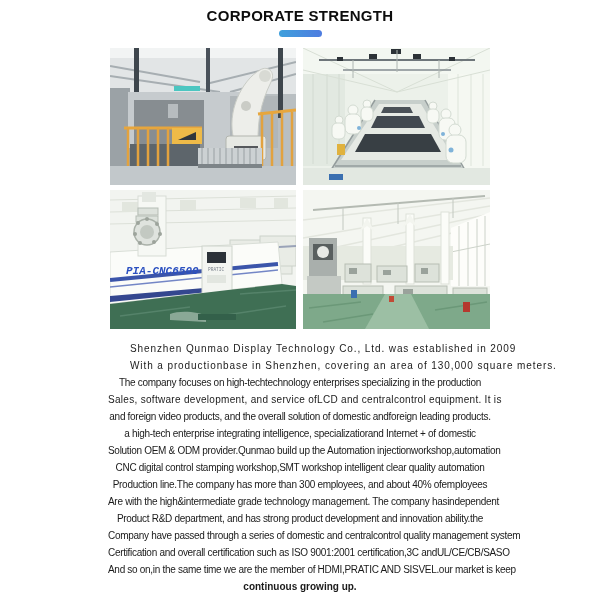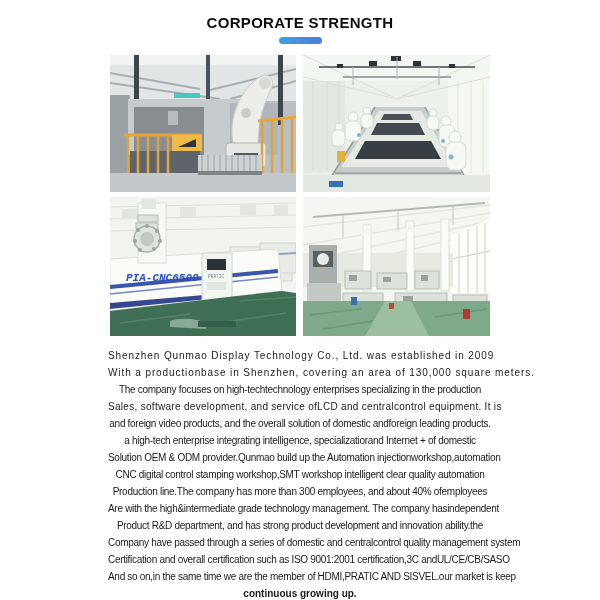--- a/index.html
+++ b/index.html
@@ -2,21 +2,21 @@
 <html><head>
 <meta charset="utf-8">
 <style>
   * { margin: 0; padding: 0; box-sizing: border-box; }
   html, body { width: 600px; height: 600px; background: #ffffff; overflow: hidden; }
   body { font-family: "Liberation Sans", sans-serif; }
 
   .page { width: 600px; height: 600px; background: #fff; }
 
   .title {
-    padding-top: 14px;
+    padding-top: 7px;
     text-align: center;
     font-size: 15px;
     line-height: 18px;
     font-weight: 700;
     letter-spacing: 0.3px;
     color: #0d0d0d;
   }
   .accent-bar {
     width: 43px; height: 7px;
     margin: 5px auto 0;
@@ -43,21 +43,21 @@
     margin: 11px auto 0;
     text-align: center;
   }
   .about-line {
     white-space: nowrap;
     font-size: 10px;
     line-height: 17px;
     letter-spacing: -0.3px;
     color: #1a1a1a;
   }
-  .about-line:nth-child(-n+2) { letter-spacing: 0.9px; }
+  .about-line:nth-child(-n+2) { letter-spacing: 0.9px; margin-left: 22px; }
   .about-line:nth-child(4)    { letter-spacing: 0.3px; }
   .about-line:last-child      { letter-spacing: 0; font-weight: bold; }
 </style>
 </head>
 <body>
 
 <div class="page">
 
   <div class="title">CORPORATE STRENGTH</div>
   <div class="accent-bar"></div>

